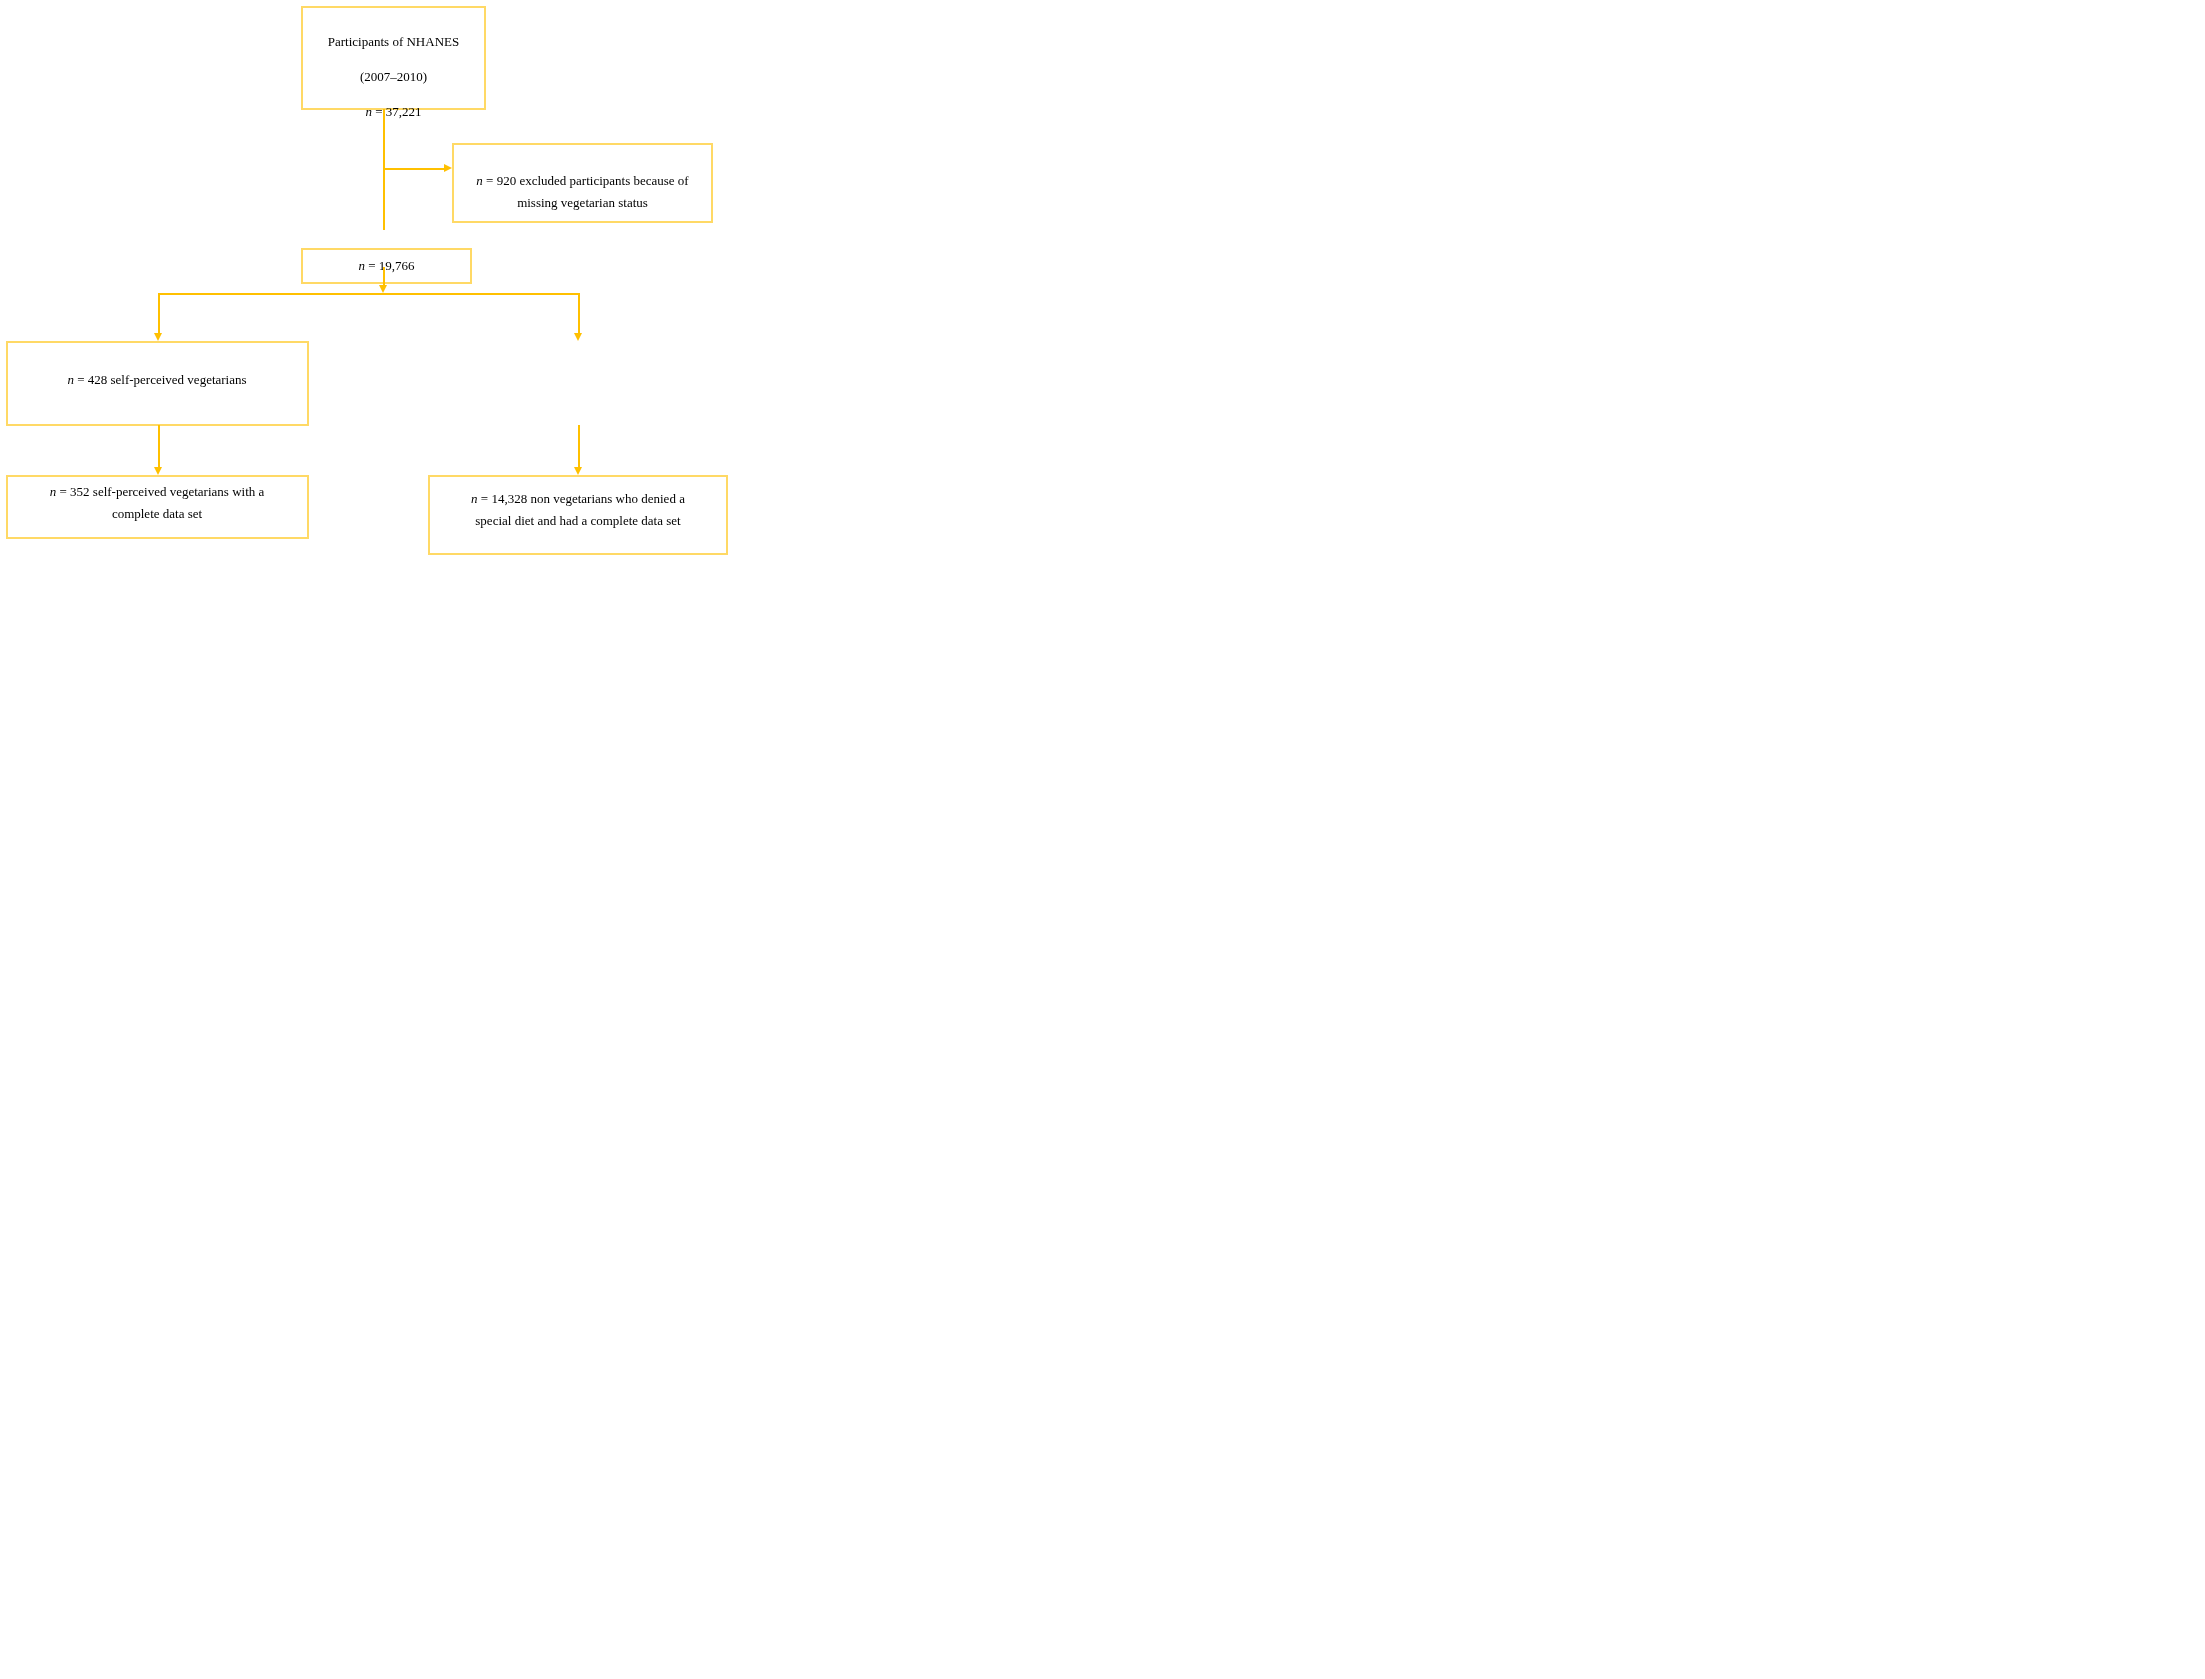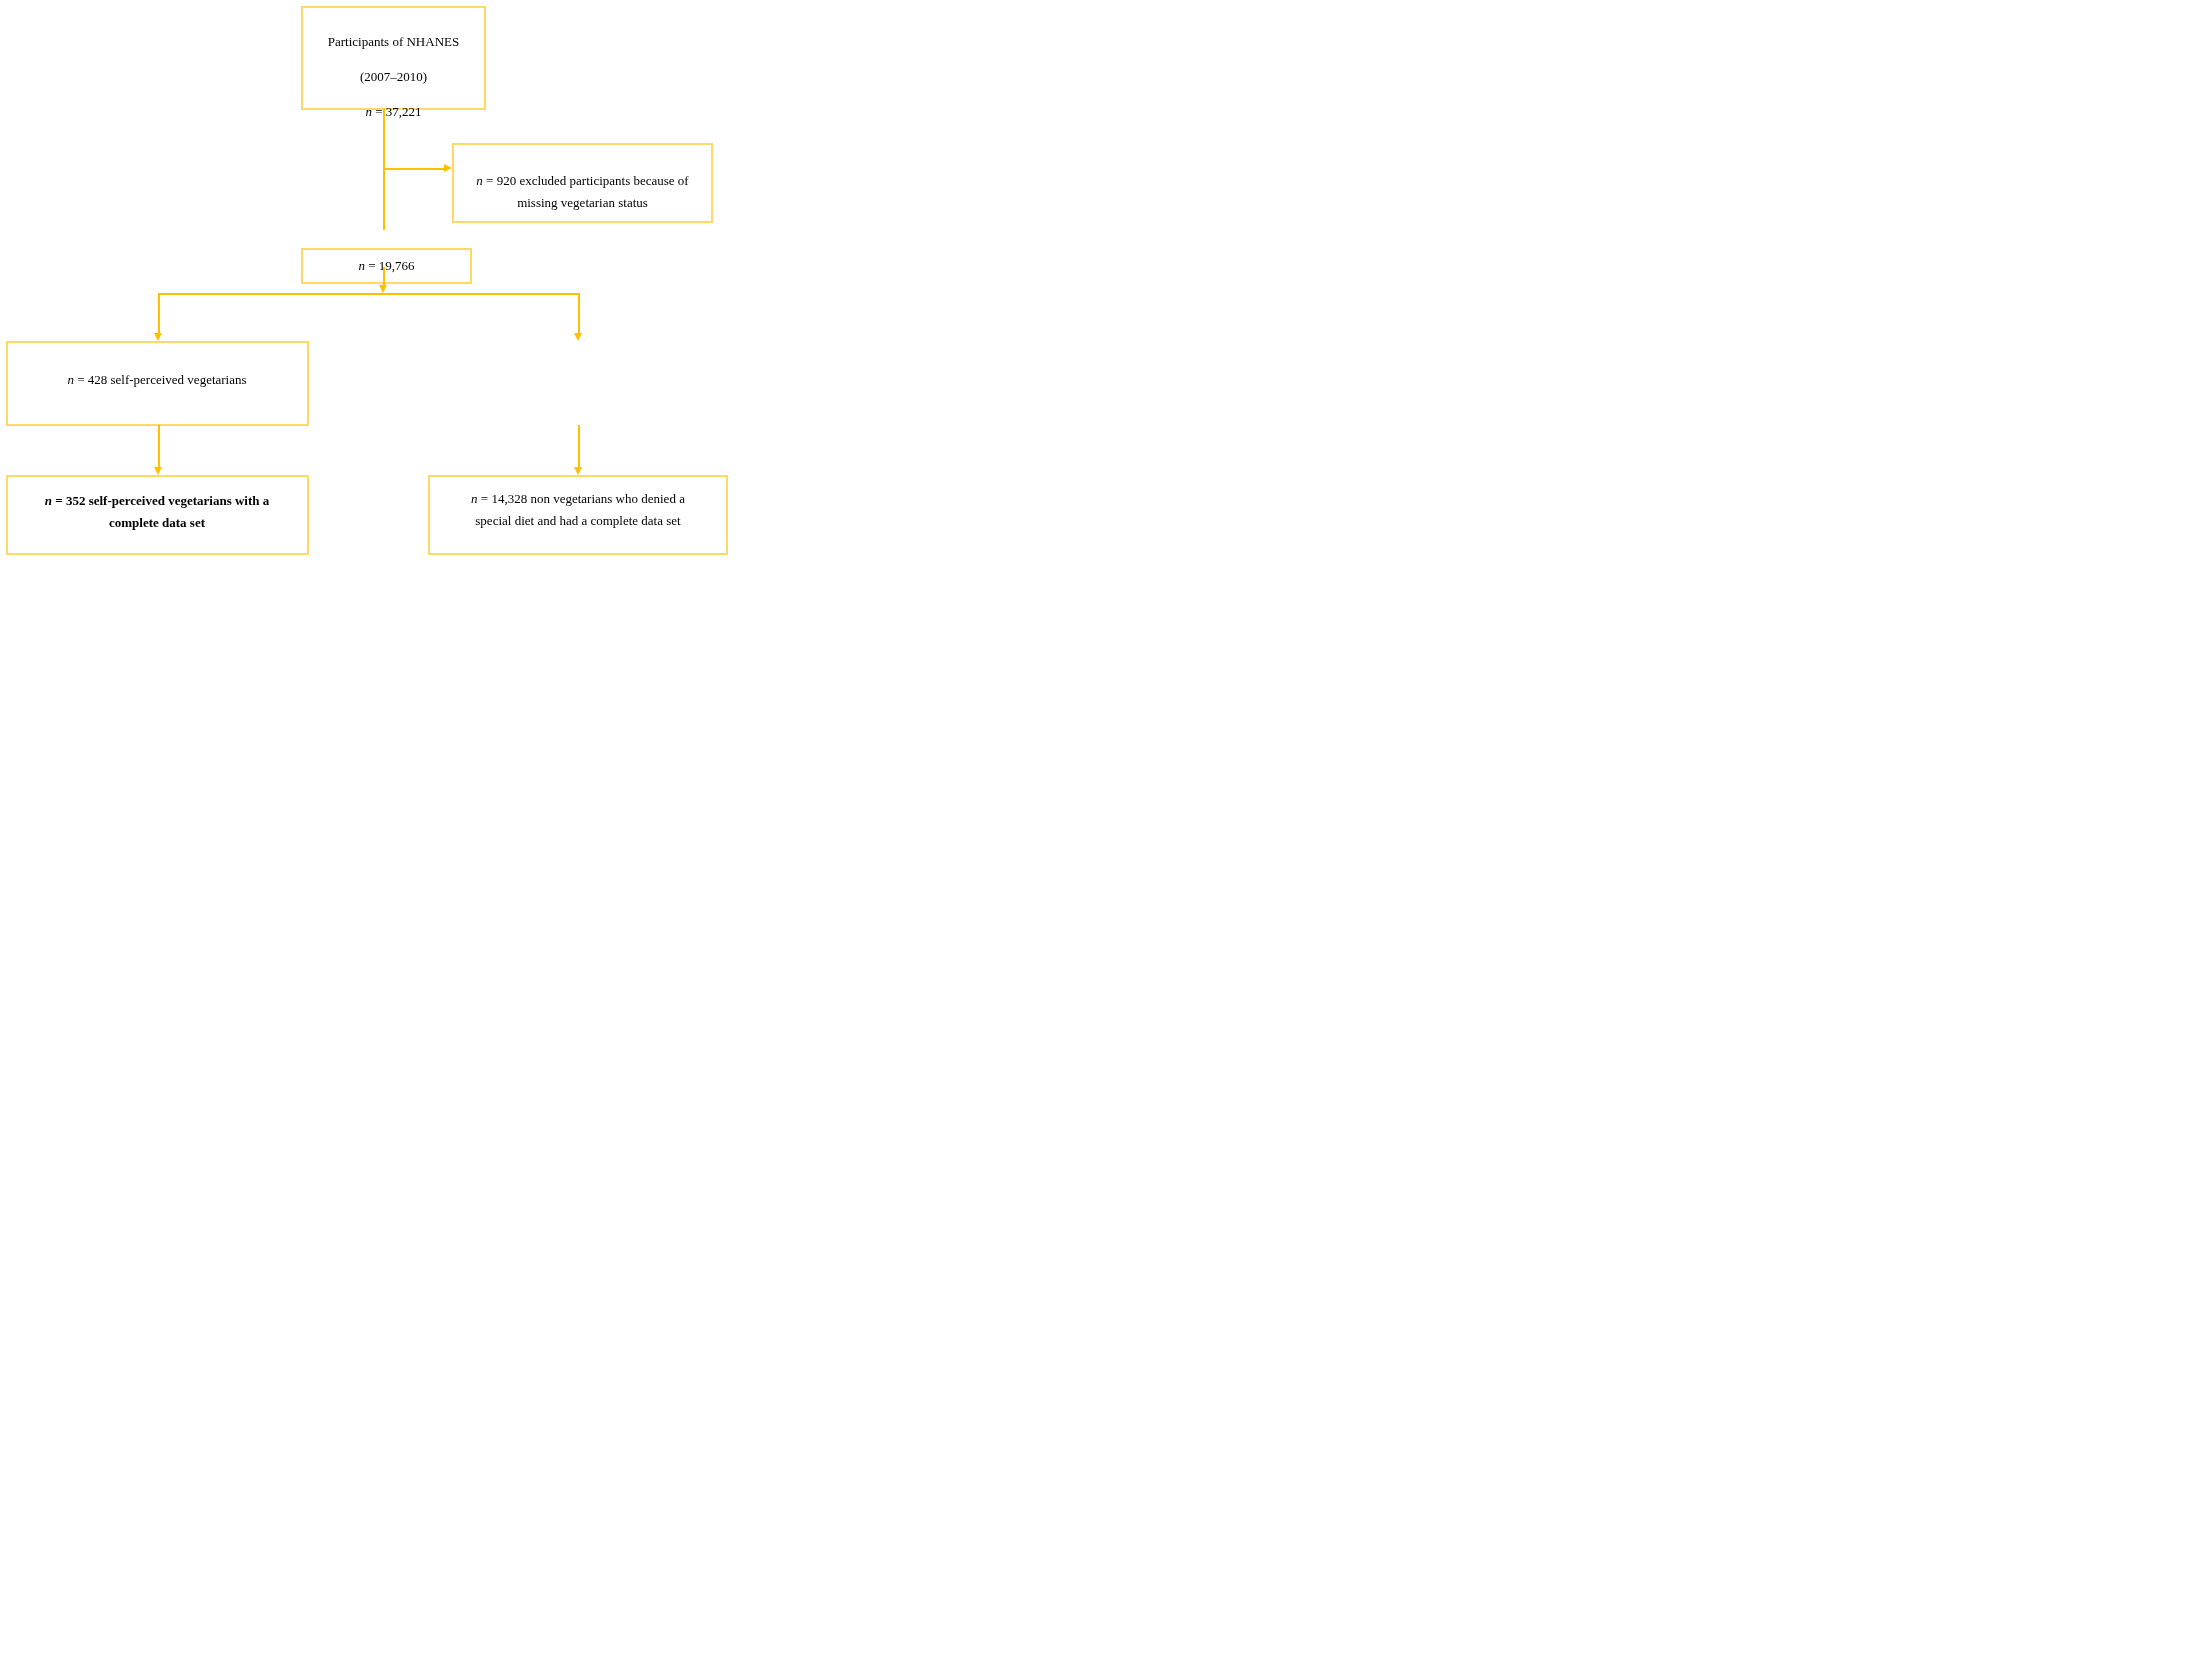--- a/index.html
+++ b/index.html
@@ -27,21 +27,21 @@
   }
   .box .line { white-space: nowrap; }
   .box i { font-style: italic; }
   .nline { display: inline; }
   .box-top      { left: 277px; top: 5.5px;  width: 185px; height: 104px; padding-top: 16px;  line-height: 35px; margin-left: 24px; }
   .box-excluded { left: 452px; top: 143px; width: 261px; height: 80px; padding-top: 25px; }
   .box-total    { left: 301px; top: 248px; width: 171px; height: 36px;
                   display: flex; align-items: center; justify-content: center; }
   .box-veg      { left: 5.5px;  top: 341px; width: 303px; height: 85px; padding-top: 26px; }
   .box-nonveg   { left: 428px; top: 342px; width: 300px; height: 84px; padding-top: 11px; }
-  .box-veg2     { left: 5.5px;  top: 475px; width: 303px; height: 80px; padding-top: 13px; font-weight: bold; }
+  .box-veg2     { left: 5.5px;  top: 475px; width: 303px; height: 64px; padding-top: 4px; }
   .box-nonveg2  { left: 428px; top: 475px; width: 300px; height: 80px; padding-top: 11px; text-align: center; }
 
   .conn {
     position: absolute;
     background: #FFC000;
   }
   .ah-down {
     position: absolute;
     width: 0; height: 0;
     border-left: 4.5px solid transparent;

